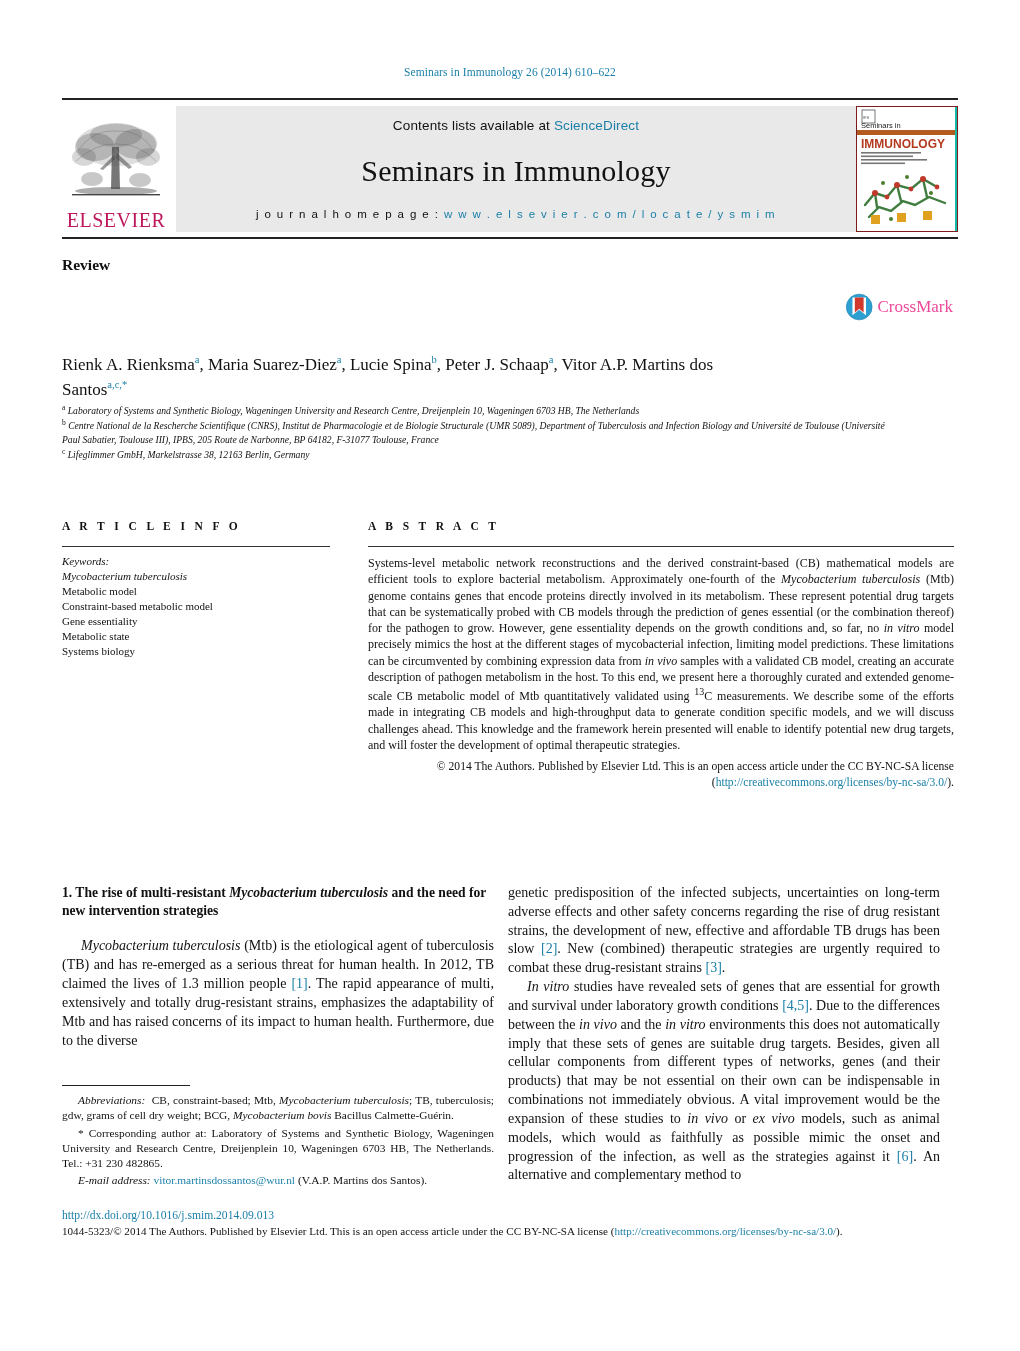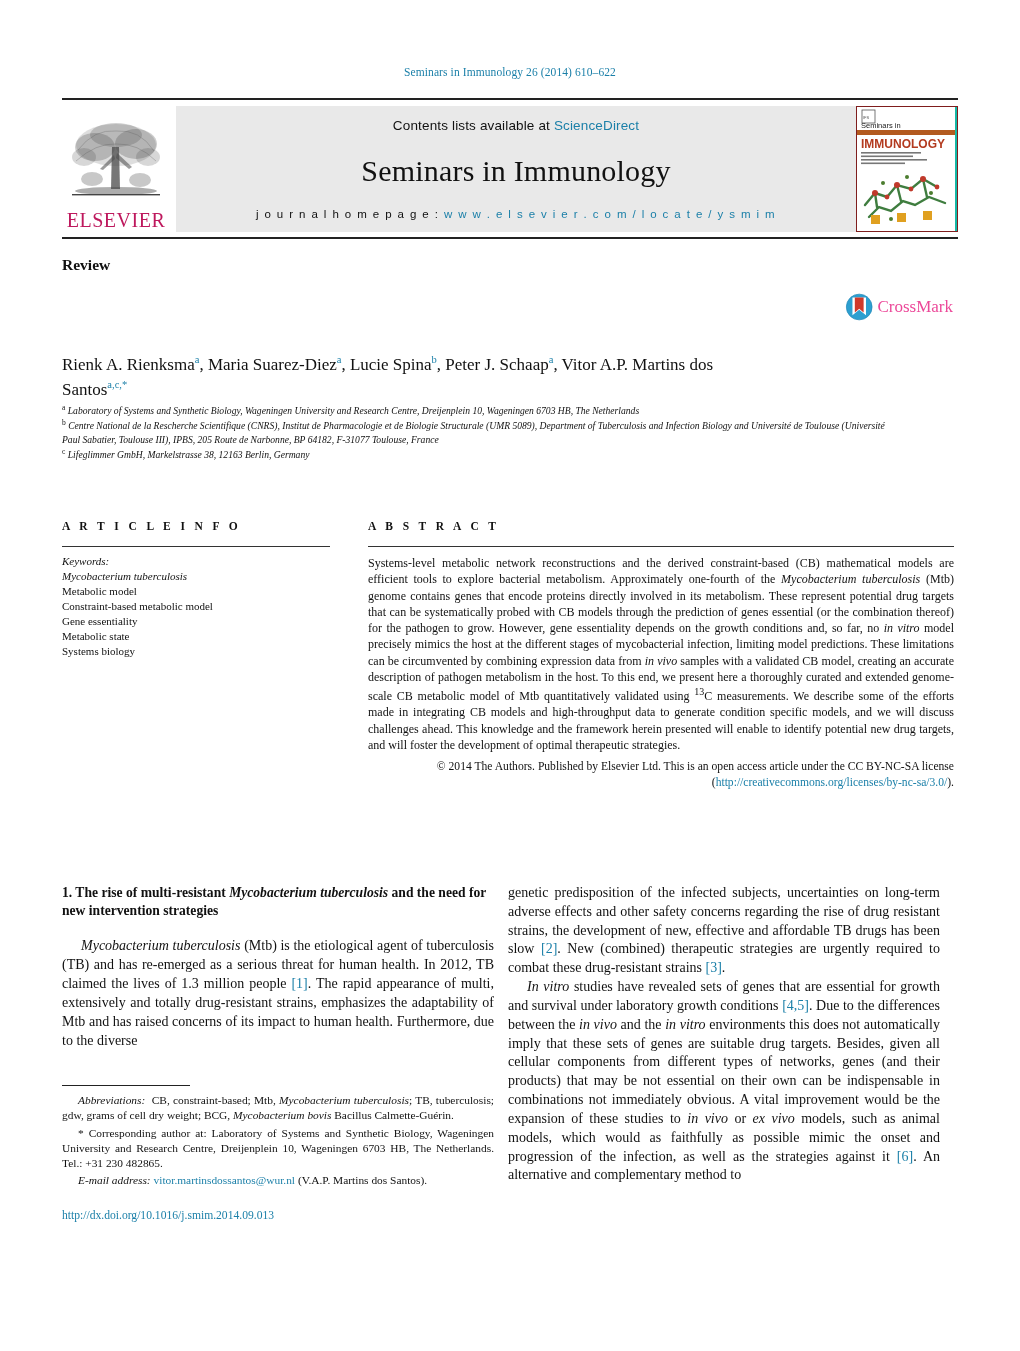--- a/index.html
+++ b/index.html
@@ -465,15 +465,18 @@
     <p class="fn">
         <span class="lead">* Corresponding author at: Laboratory of Systems and Synthetic Biology, Wageningen University and Research Centre, Dreijenplein 10, Wageningen 6703 HB, The Netherlands. Tel.: +31 230 482865.</span>
       </p>
     <p class="fn">
         <span class="lead"><i>E-mail address:</i> <span class="link">vitor.martinsdossantos@wur.nl</span> <span>(V.A.P. Martins dos Santos).</span></span>
       </p>
   </div>
 
   <div class="pagefoot">
     <div class="doi">http://dx.doi.org/10.1016/j.smim.2014.09.013</div>
+    <div class="issn">
+      <span>1044-5323/© 2014 The Authors. Published by Elsevier Ltd. This is an open access article under the CC BY-NC-SA license (</span><span class="link">http://creativecommons.org/licenses/by-nc-sa/3.0/</span><span>).</span>
+    </div>
   </div>
 
 </div>
 
 </body></html>

